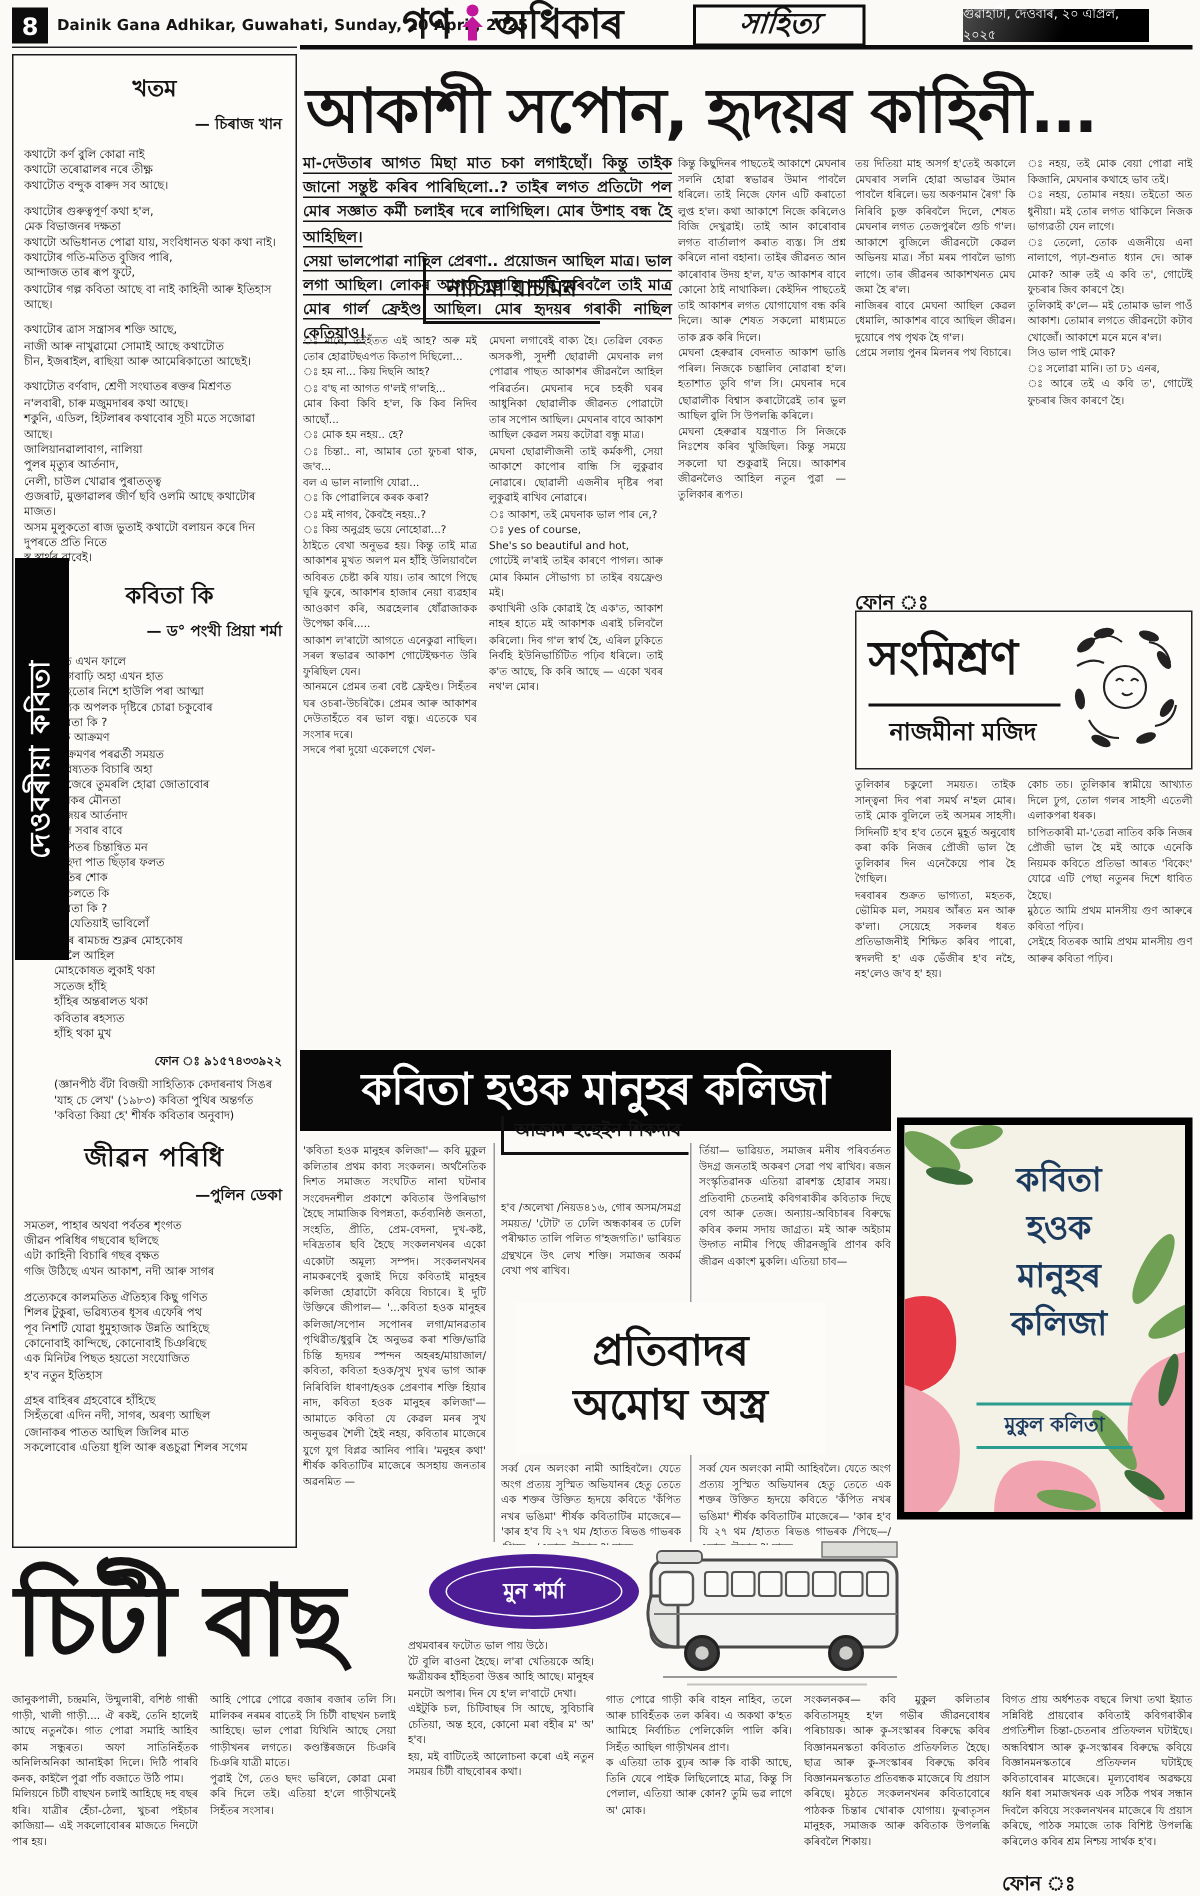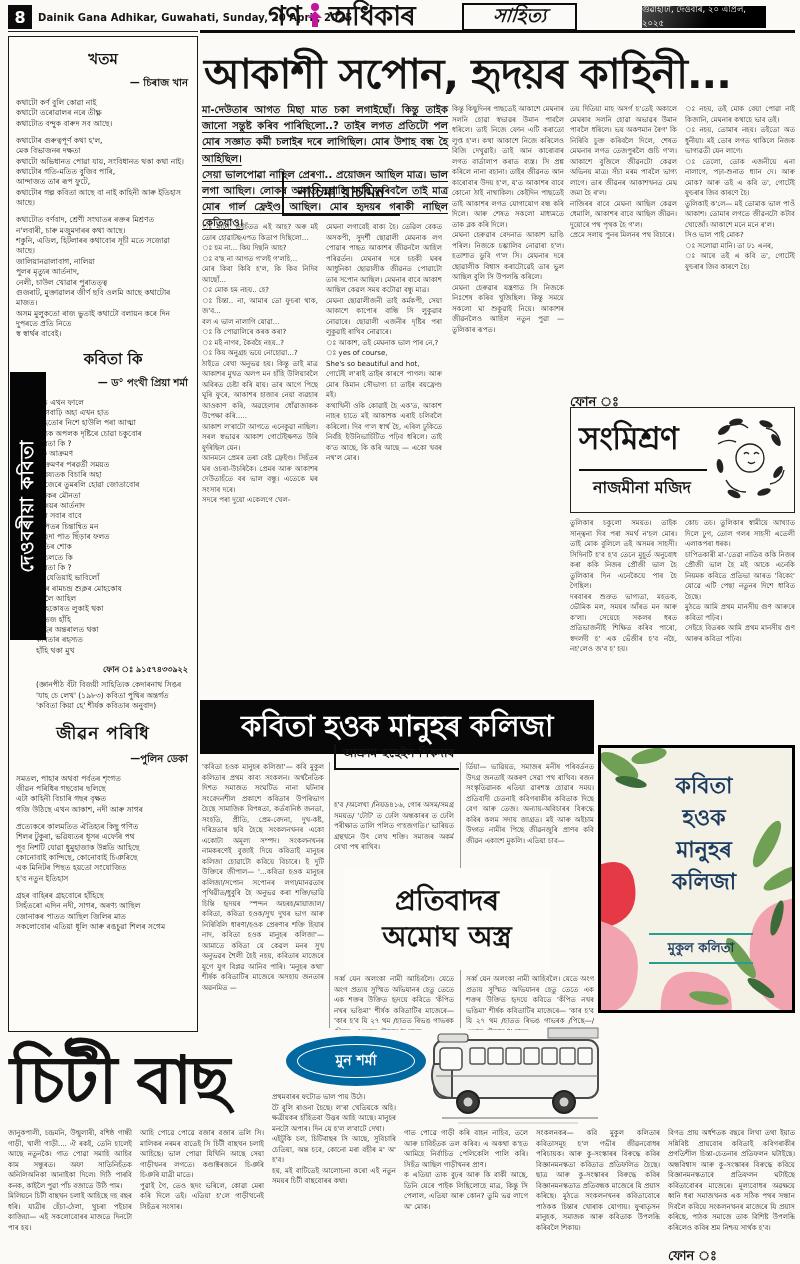--- a/index.html
+++ b/index.html
@@ -58,29 +58,29 @@
     color:#fff; display:flex; align-items:center; justify-content:center; }
   .kolija-banner span { font-size:29px; font-weight:900; letter-spacing:-.5px; }
   .kolija-byline { left:334px; top:744px; width:125px; border-left:2px solid #111; padding-left:7px;
     font-size:12px; font-weight:900; border-bottom:2px solid #111; padding-bottom:4px; }
   .vrule { width:1px; background:#999; }
   .pullhead { left:344px; top:868px; width:206px; height:102px; background:#fdfcf9; z-index:3;
     display:flex; flex-direction:column; align-items:center; justify-content:center;
     font-size:28px; font-weight:900; line-height:1.3; }
   
   .book { left:598px; top:745px; width:197px; height:268px; background:#f4f1e7;
-    border:3px solid #000000; box-shadow:0 0 0 1px #e4e1d6 inset; overflow:hidden; }
+    border:5px solid #000000; box-shadow:0 0 0 1px #e4e1d6 inset; overflow:hidden; }
   .book .title { position:absolute; left:38px; top:22px; width:130px; text-align:center;
     font-size:22px; line-height:1.45; font-weight:900; color:#1b3a5e; white-space:pre-line; }
   .book .authbox { position:absolute; left:48px; top:185px; width:104px; text-align:center;
     border-top:2px solid #2a9d8f; border-bottom:2px solid #2a9d8f; padding:3px 0;
     font-size:13px; font-weight:bold; color:#1b3a5e; }
   
   .citybus-head { left:10px; top:1030px; width:274px; font-size:66px; font-weight:900; letter-spacing:-2px; }
-  .oval { left:286px; top:1036px; width:140px; height:50px; background:#0369a1; border-radius:50%;
+  .oval { left:286px; top:1036px; width:140px; height:50px; background:#4c1d95; border-radius:50%;
     display:flex; align-items:center; justify-content:center; }
   .oval .ring { width:118px; height:34px; border:1.6px solid #fff; border-radius:50%;
     display:flex; align-items:center; justify-content:center; }
   .oval span { color:#fff; font-size:14px; font-weight:900; }
   .bcol { font-size:7px; line-height:1.5; text-align:justify; white-space:pre-line; overflow:hidden; }
 </style>
 </head>
 <body>
 
 <div class="abs pageno">8</div>
@@ -106,20 +106,23 @@
   <div class="poem-title">খতম</div>
   <div class="poem-author">— চিৰাজ খান</div>
   <div class="stanza pre">কথাটো কৰ্ণ বুলি কোৱা নাই
 কথাটো তৰোৱালৰ নৰে তীক্ষ্ণ
 কথাটোত বন্দুক বাৰুদ সব আছে।</div>
   <div class="stanza pre">কথাটোৰ গুৰুত্বপূৰ্ণ কথা হ'ল,
 মেক বিভাজনৰ দক্ষতা
 কথাটো অভিধানত পোৱা যায়, সংবিধানত থকা কথা নাই। কথাটোৰ গতি-মতিত বুজিব পাৰি,
 আন্দাজত তাৰ ৰূপ ফুটে,
 কথাটোৰ গল্প কবিতা আছে বা নাই কাহিনী আৰু ইতিহাস আছে।</div>
+  <div class="stanza pre">কথাটোৰ ত্ৰাস সন্ত্ৰাসৰ শক্তি আছে,
+নাজী আৰু নাখুৱামো সোমাই আছে কথাটোত
+চীন, ইজৰাইল, ৰাছিয়া আৰু আমেৰিকাতো আছেই।</div>
   <div class="stanza pre">কথাটোত বৰ্ণবাদ, শ্ৰেণী সংঘাতৰ ৰক্তৰ মিশ্ৰণত
 ন'লবাৰী, চাৰু মজুমদাৰৰ কথা আছে।
 শকুনি, এডিল, হিটলাৰৰ কথাবোৰ সূচী মতে সজোৱা আছে।
 জালিয়ানৱালাবাগ, নালিয়া
 পুলৰ মৃত্যুৰ আৰ্তনাদ,
 নেলী, চাউল খোৱাৰ পুৰাতত্ত্ব
 গুজৰাট, মুক্তাৱালৰ জীৰ্ণ ছবি ওলমি আছে কথাটোৰ মাজত।
 অসম মুলুকতো ৰাজ ভুতাই কথাটো বলায়ন কৰে দিন দুপৰতে প্ৰতি নিতে
 স্ব স্বাৰ্থৰ বাবেই।</div>
 

